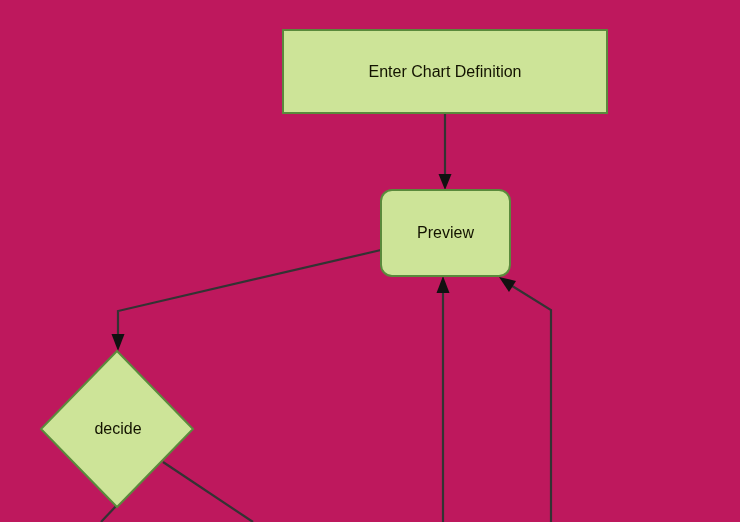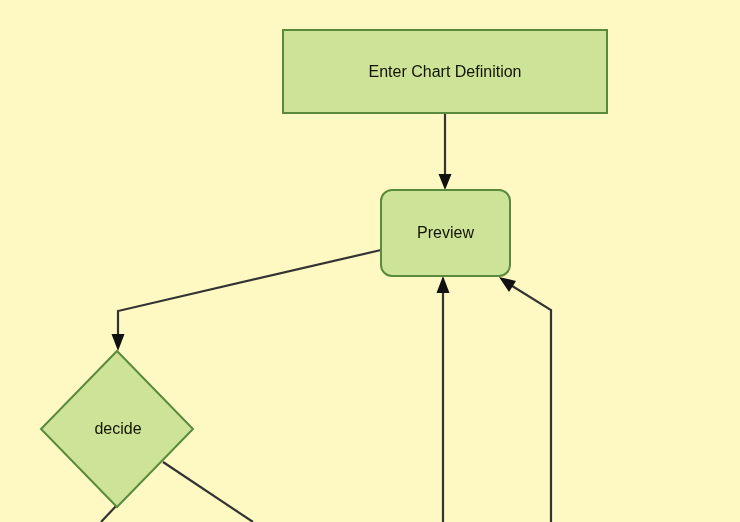--- a/index.html
+++ b/index.html
@@ -10,21 +10,21 @@
   body {
     width: 740px;
     height: 522px;
     overflow: hidden;
     font-family: "Liberation Sans", sans-serif;
   }
   #diagram-root {
     position: relative;
     width: 740px;
     height: 522px;
-    background: #fef9c3;
+    background: #be185d;
   }
   svg#flowchart {
     display: block;
     width: 740px;
     height: 522px;
   }
   .node-shape {
     stroke-width: 2px;
   }
   .node-label {

